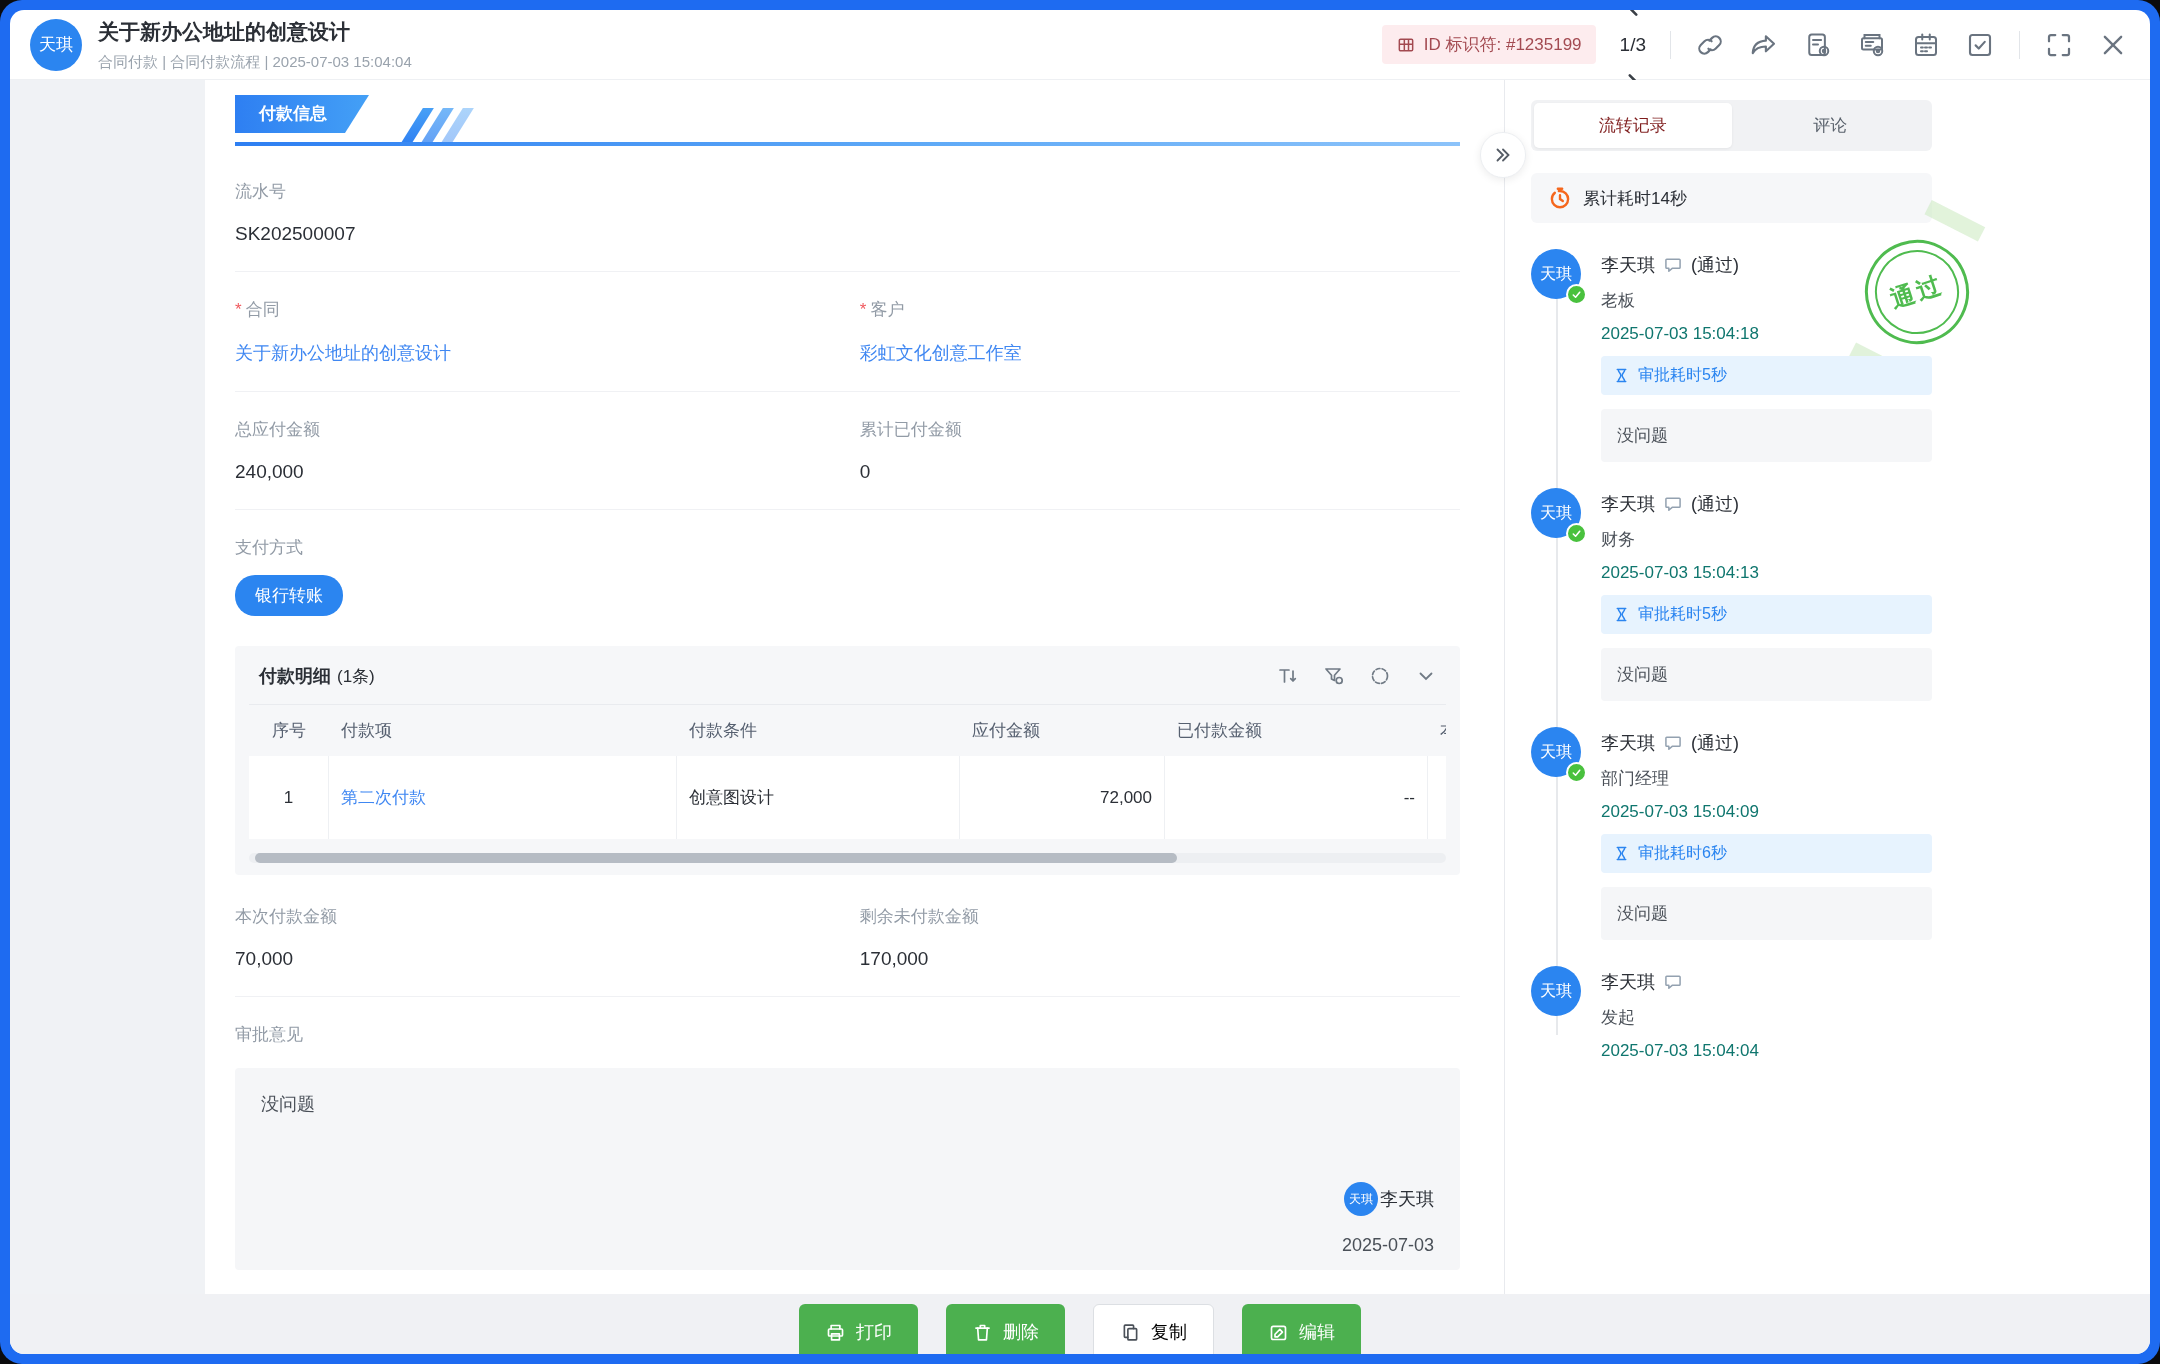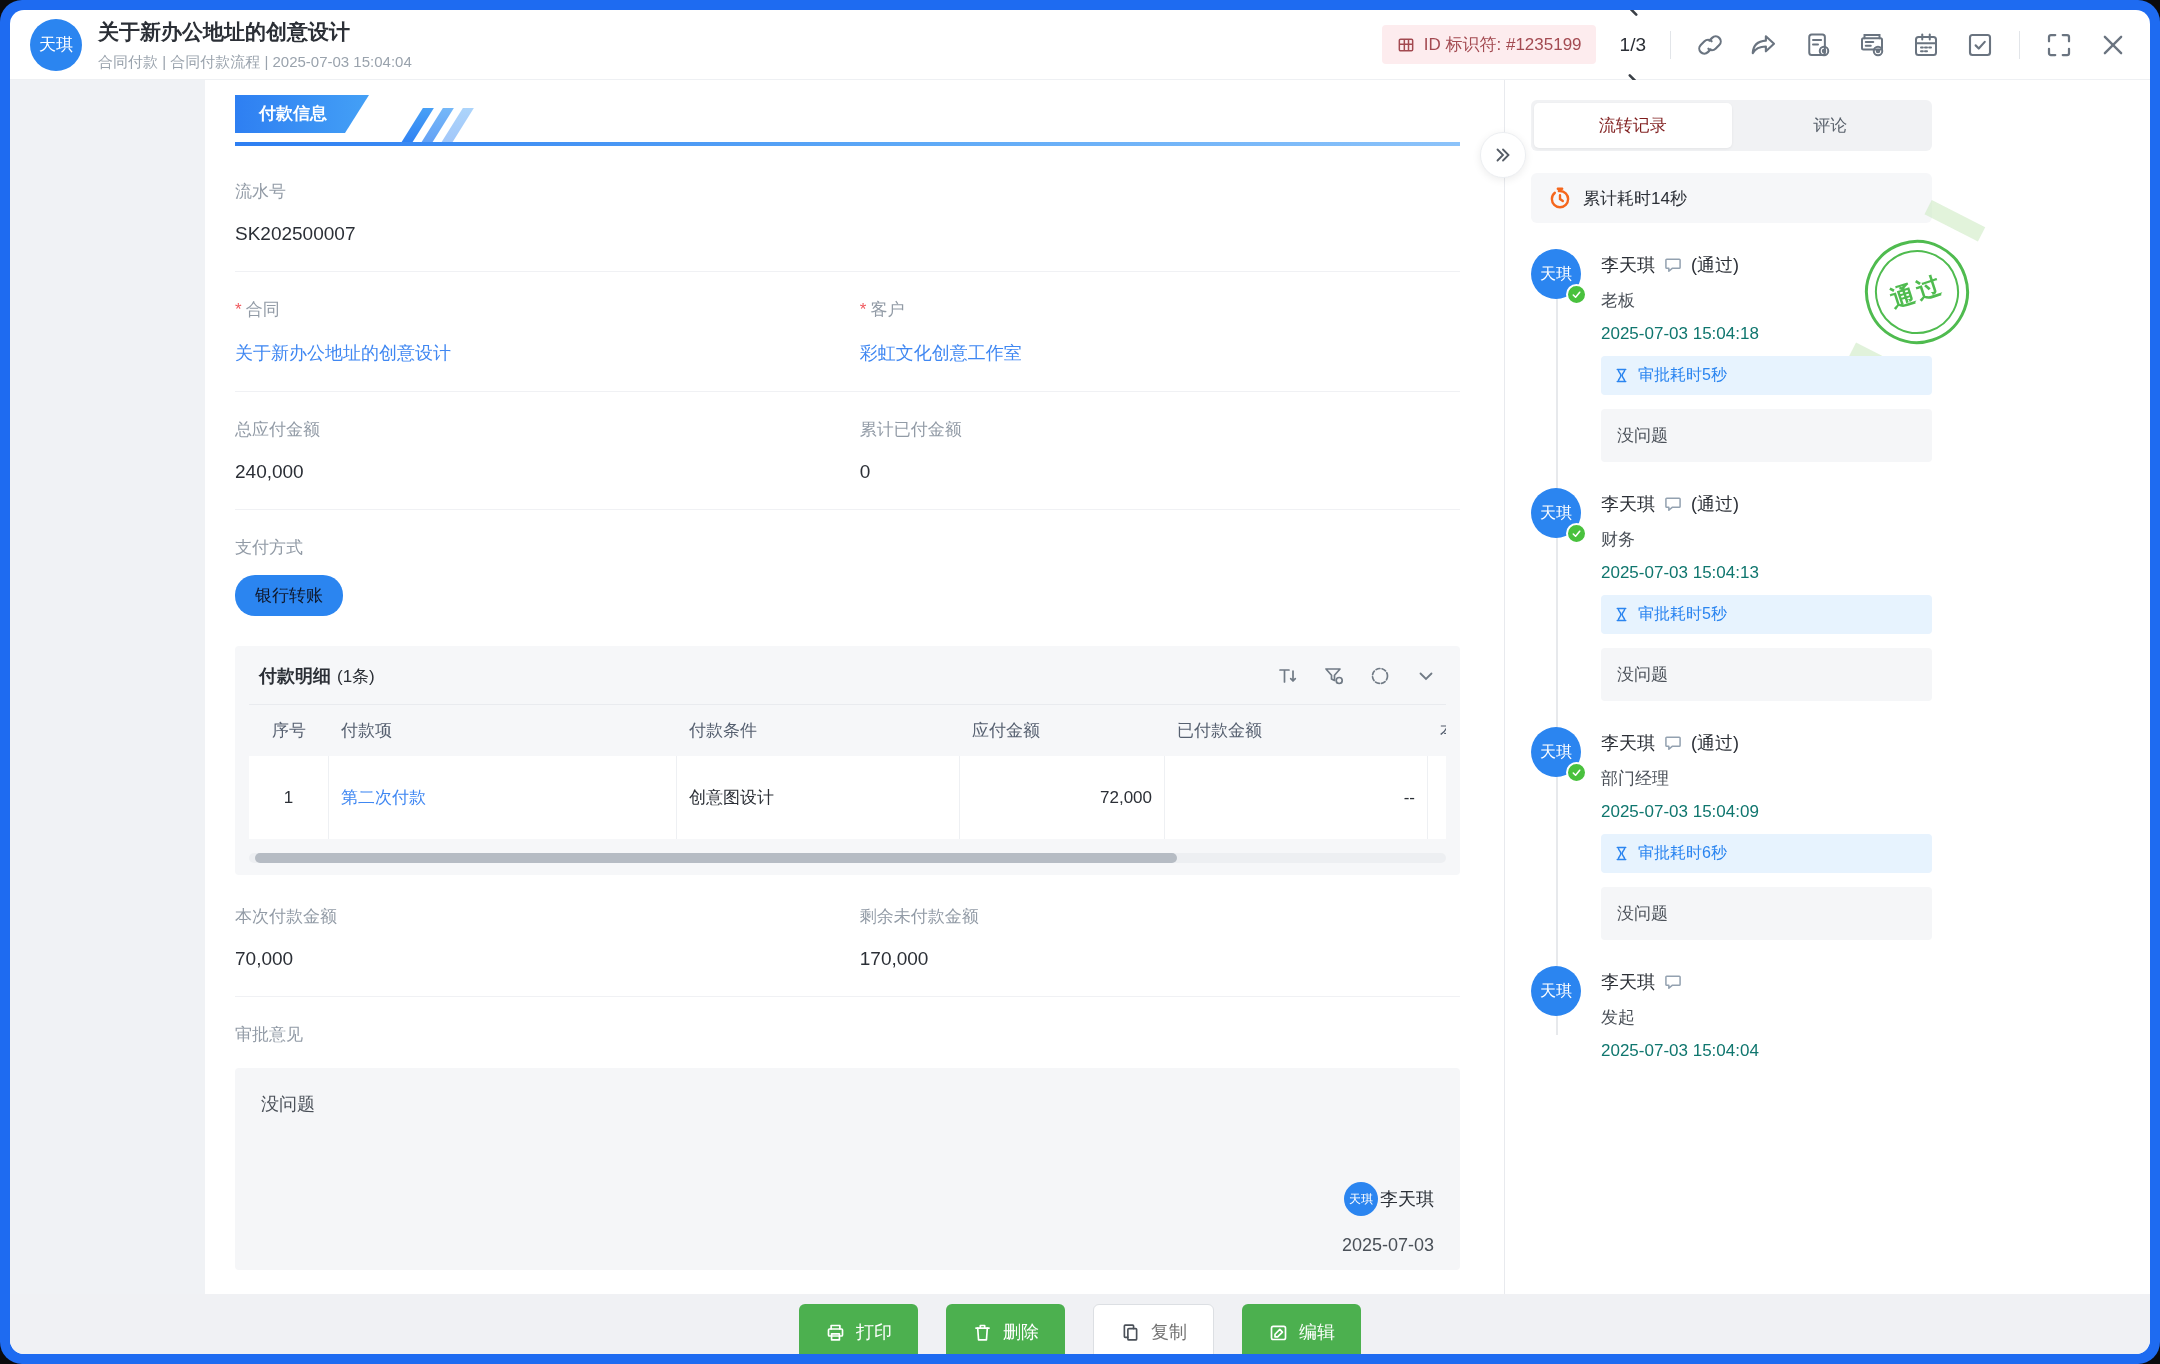--- a/index.html
+++ b/index.html
@@ -42,21 +42,21 @@
   .lbl { font-size:17px; color:#929ba6; }
   .lbl .req { color:#f05a5f; margin-right:4px; }
   .val { font-size:19px; color:#2b2f36; margin-top:20px; }
   .link { font-size:18px; color:#3f87f2; margin-top:20px; cursor:pointer; display:inline-block; }
   .hr { height:1px; background:#f0f1f4; margin-top:26px; }
   .block { margin-top:26px; }
   .tworow { display:flex; margin-top:26px; }
   .tworow .c1 { width:51%; }
   .tworow .c2 { flex:1; }
 
-  .paypill { display:inline-block; margin-top:16px; background:#2b85f0; color:#0f172a; font-size:17px; padding:9px 20px; border-radius:20px; cursor:default; }
+  .paypill { display:inline-block; margin-top:16px; background:#2b85f0; color:#ffffff; font-size:17px; padding:9px 20px; border-radius:20px; cursor:default; }
 
   
   .card { margin-top:30px; background:#f6f7f9; border-radius:4px; padding:18px 14px 12px; }
   .card-head { display:flex; align-items:center; padding:0 8px 16px 10px; }
   .card-title { font-size:18px; font-weight:bold; color:#2b2f36; }
   .card-count { font-size:17px; color:#2b2f36; margin-left:6px; }
   .card-tools { margin-left:auto; display:flex; align-items:center; gap:22px; color:#707a85; }
   .tool { width:24px; height:24px; cursor:pointer; }
   .tool svg { width:100%; height:100%; }
   .tbl { overflow:hidden; white-space:nowrap; }
@@ -113,21 +113,21 @@
   .stamp-wrap::after { left:-28px; bottom:-4px; }
   .stamp-outer { position:absolute; inset:8px; border:3px solid #3cb43c; border-radius:50%; background:rgba(255,255,255,.25); }
   .stamp-inner { position:absolute; inset:18px; border:2px solid #3cb43c; border-radius:50%; display:flex; align-items:center; justify-content:center; }
   .stamp-text { color:#3cb43c; font-size:24px; font-weight:bold; letter-spacing:3px; }
 
   
   .footer { height:60px; flex:none; background:#f0f1f4; display:flex; justify-content:center; gap:28px; padding-top:10px; }
   .btn { height:56px; padding:0 26px; border-radius:6px; border:none; display:flex; align-items:center; gap:10px; font-size:18px; cursor:pointer; font-family:inherit; }
   .btn svg { width:21px; height:21px; }
   .btn.green { background:#4cb04f; color:#fff; }
-  .btn.plain { background:#fff; color:#737373; border:1px solid #dcdfe3; }
+  .btn.plain { background:#fff; color:#000000; border:1px solid #dcdfe3; }
 </style>
 </head>
 <body>
 
 <div class="frame">
 <div class="window">
 
   <div class="header">
     <div class="avatar lg">天琪</div>
     <div class="head-titles">

